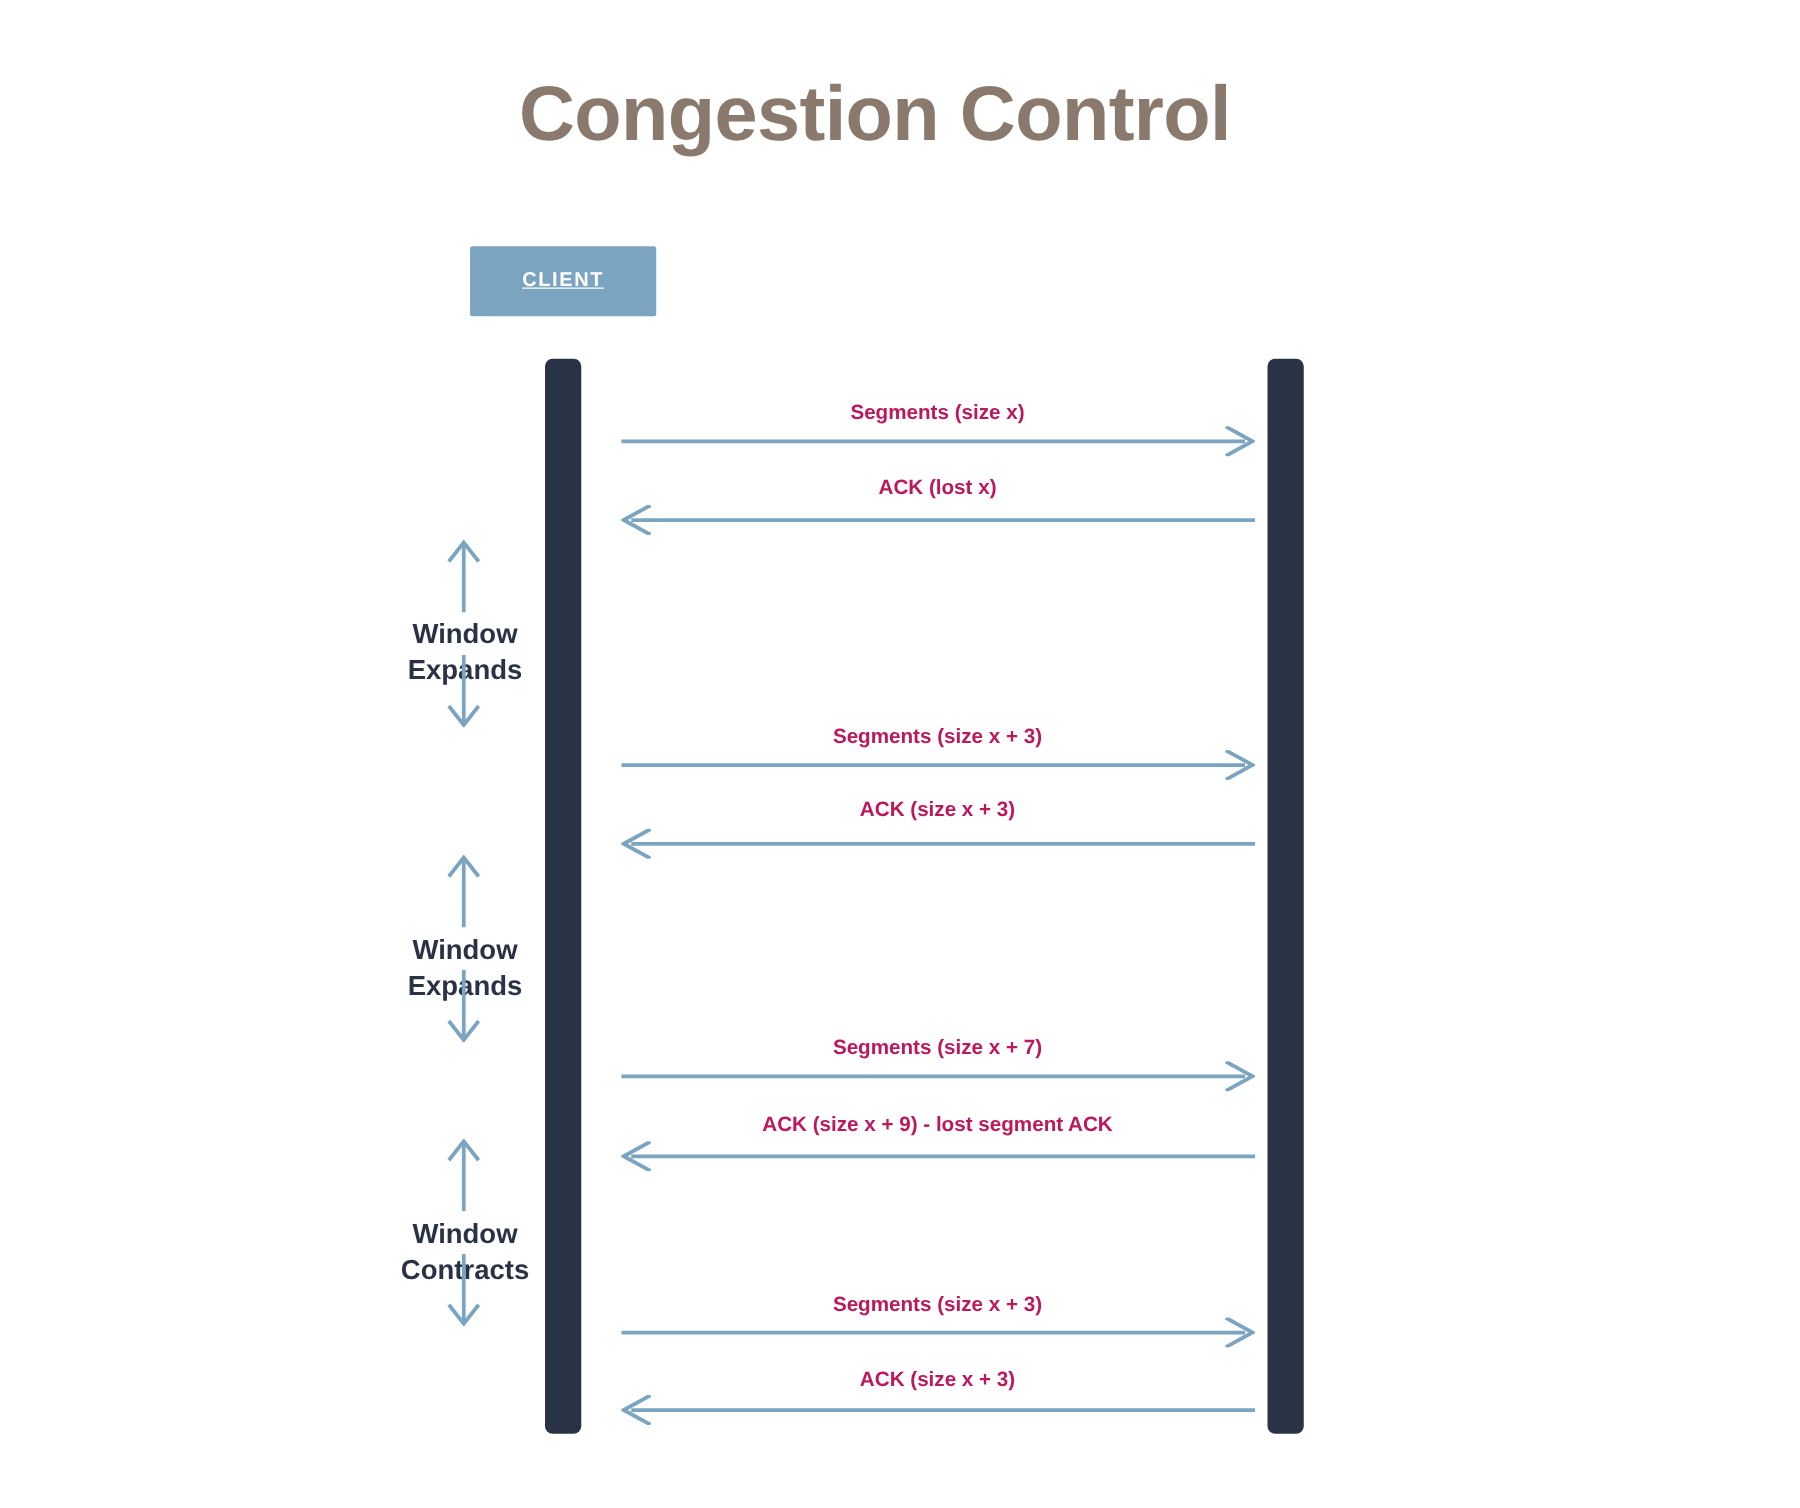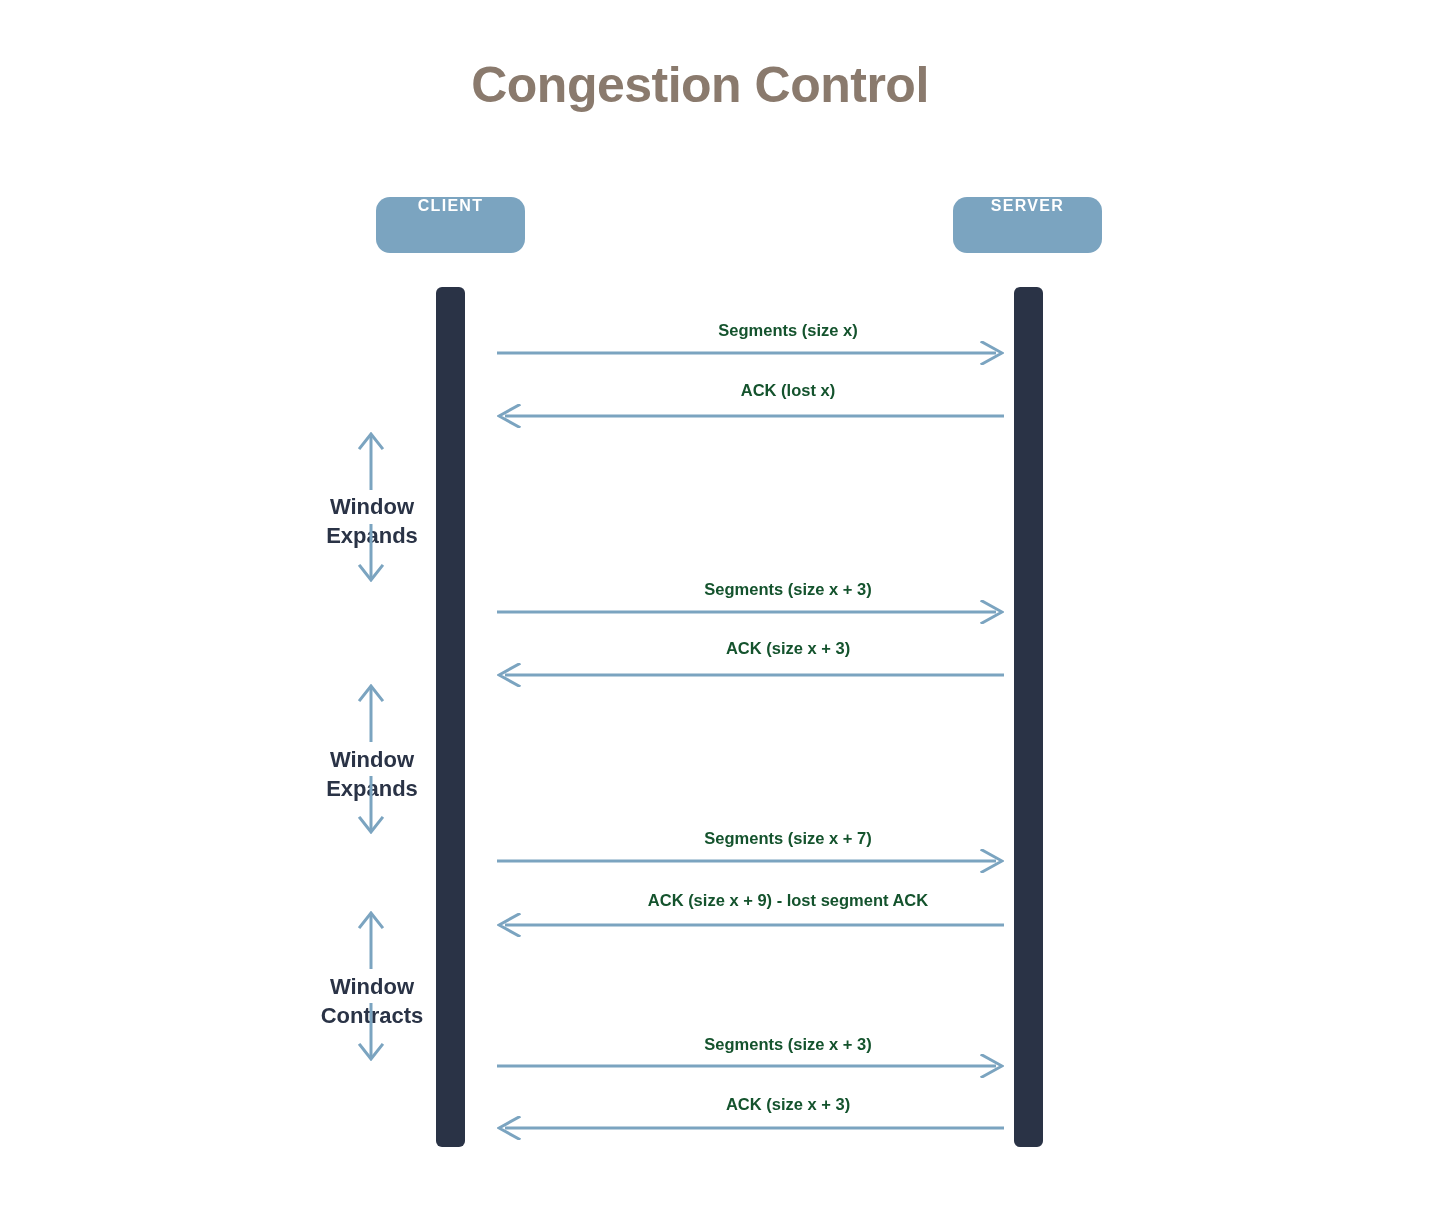--- a/index.html
+++ b/index.html
@@ -19,60 +19,62 @@
     left: 0; top: 0;
     width: 1440px;
     height: 1206px;
   }
   .page-title {
     position: absolute;
     left: 0;
     top: 58px;
     width: 1400px;
     text-align: center;
-    font-size: 50px;
+    font-size: 62px;
     font-weight: bold;
     color: #8a7a6d;
     letter-spacing: -0.5px;
     line-height: 1.1;
   }
   .actor-box {
     position: absolute;
     background: #7ba4c0;
-    border-radius: 14px;
+    border-radius: 2px;
     color: #ffffff;
     font-size: 16px;
     font-weight: bold;
     letter-spacing: 1.3px;
     display: flex;
+    align-items: center;
     justify-content: center;
     height: 56px;
+    text-decoration: underline;
   }
   #actor-client { left: 376px; top: 197px; width: 149px; }
   #actor-server { left: 953px; top: 197px; width: 149px; }
 
   .lifeline {
     position: absolute;
     background: #2a3346;
     border-radius: 6px;
     width: 29px;
     top: 287px;
     height: 860px;
   }
   #lifeline-client { left: 436px; }
   #lifeline-server { left: 1014px; }
 
   .msg-label {
     position: absolute;
     font-size: 16.5px;
     font-weight: bold;
-    color: #14532d;
+    color: #be185d;
     white-space: nowrap;
     transform: translateX(-50%);
-    left: 788px;
+    left: 750px;
   }
   .msg-arrow {
     position: absolute;
     left: 497px;
     width: 507px;
     height: 24px;
   }
   .annot-label {
     position: absolute;
     font-size: 22px;
@@ -92,23 +94,20 @@
 </style>
 </head>
 <body>
 
 <div id="diagram">
 
   <div class="page-title">Congestion Control</div>
 
   <div class="actor-box" id="actor-client">
     <span>CLIENT</span>
-  </div>
-  <div class="actor-box" id="actor-server">
-    <span>SERVER</span>
   </div>
 
   <div class="lifeline" id="lifeline-client"></div>
   <div class="lifeline" id="lifeline-server"></div>
 
   <div id="messages-layer">
       <div class="msg-label" style="top: 321px;">Segments (size x)</div>
       <div class="msg-arrow" style="top: 341px;"><svg width="507" height="24" viewBox="0 0 507 24">
           <line x1="0" y1="12" x2="499" y2="12" stroke="#7ba4c0" stroke-width="3"></line>
           <polyline points="485,1 505,12 485,23" fill="none" stroke="#7ba4c0" stroke-width="3" stroke-linecap="square"></polyline>

